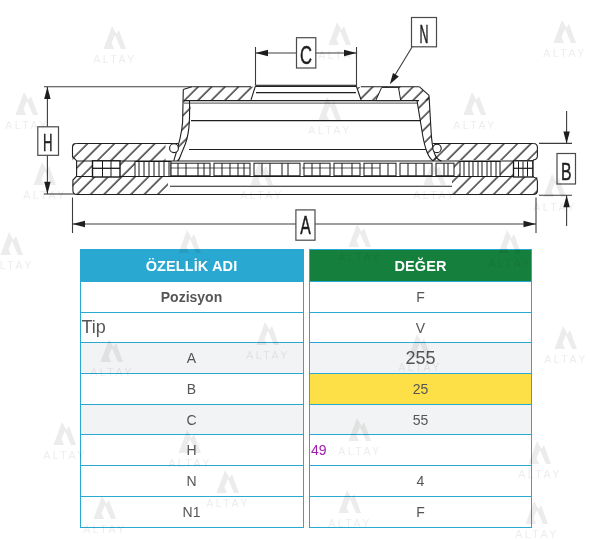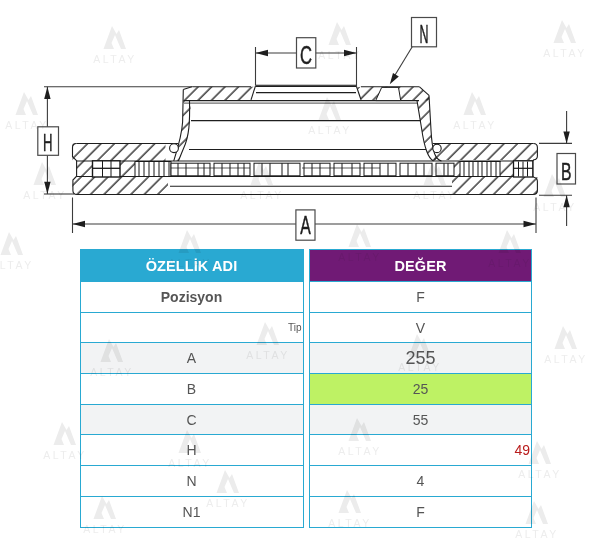--- a/index.html
+++ b/index.html
@@ -196,21 +196,21 @@
 <div style="position:absolute;left:79.5px;top:249px;width:224px;">
 <table class="tbl" style="width:224px;border:1px solid #29a9d2;">
 <tbody>
           <tr style="height:32px;background:#29a9d2;">
             <th style="color:#fff;font-size:14.5px;font-weight:bold;letter-spacing:0.1px;">ÖZELLİK ADI</th>
           </tr>
 <tr style="height:30.7px;background:#ffffff;">
             <td style="border-top:1px solid #29a9d2;text-align:center;font-size:14px;color:#555;font-weight:bold;">Pozisyon</td>
           </tr>
 <tr style="height:30.7px;background:#ffffff;">
-            <td style="border-top:1px solid #29a9d2;text-align:right;font-size:10px;color:#555;">Tip</td>
+            <td style="border-top:1px solid #29a9d2;text-align:left;font-size:18px;color:#555;">Tip</td>
           </tr>
 <tr style="height:30.7px;background:#f2f3f4;">
             <td style="border-top:1px solid #29a9d2;text-align:center;font-size:14px;color:#555;">A</td>
           </tr>
 <tr style="height:30.7px;background:#ffffff;">
             <td style="border-top:1px solid #29a9d2;text-align:center;font-size:14px;color:#555;">B</td>
           </tr>
 <tr style="height:30.7px;background:#f2f3f4;">
             <td style="border-top:1px solid #29a9d2;text-align:center;font-size:14px;color:#555;">C</td>
           </tr>
@@ -223,40 +223,40 @@
 <tr style="height:30.7px;background:#ffffff;padding-left:8px;">
             <td style="border-top:1px solid #29a9d2;text-align:center;font-size:14px;color:#555;">N1</td>
           </tr>
 </tbody>
       </table>
 </div>
 
 <div style="position:absolute;left:309px;top:249px;width:223px;">
 <table class="tbl" style="width:223px;border:1px solid #29a9d2;">
 <tbody>
-          <tr style="height:32px;background:#701a75;">
+          <tr style="height:32px;background:#15803d;">
             <th style="color:#fff;font-size:14.5px;font-weight:bold;letter-spacing:0.1px;">DEĞER</th>
           </tr>
 <tr style="height:30.7px;background:#ffffff;">
             <td style="border-top:1px solid #29a9d2;text-align:center;font-size:14px;color:#555;">F</td>
           </tr>
 <tr style="height:30.7px;background:#ffffff;">
             <td style="border-top:1px solid #29a9d2;text-align:center;font-size:14px;color:#555;">V</td>
           </tr>
 <tr style="height:30.7px;background:#f2f3f4;">
             <td style="border-top:1px solid #29a9d2;text-align:center;font-size:18px;color:#555;">255</td>
           </tr>
-<tr style="height:30.7px;background:#bef264;">
+<tr style="height:30.7px;background:#fde047;">
             <td style="border-top:1px solid #29a9d2;text-align:center;font-size:14px;color:#555;">25</td>
           </tr>
 <tr style="height:30.7px;background:#f2f3f4;">
             <td style="border-top:1px solid #29a9d2;text-align:center;font-size:14px;color:#555;">55</td>
           </tr>
 <tr style="height:30.7px;background:#ffffff;">
-            <td style="border-top:1px solid #29a9d2;text-align:right;font-size:14px;color:#b91c1c;">49</td>
+            <td style="border-top:1px solid #29a9d2;text-align:left;font-size:14px;color:#a21caf;">49</td>
           </tr>
 <tr style="height:30.7px;background:#ffffff;">
             <td style="border-top:1px solid #29a9d2;text-align:center;font-size:14px;color:#555;">4</td>
           </tr>
 <tr style="height:30.7px;background:#ffffff;">
             <td style="border-top:1px solid #29a9d2;text-align:center;font-size:14px;color:#555;">F</td>
           </tr>
 </tbody>
       </table>
 </div>

